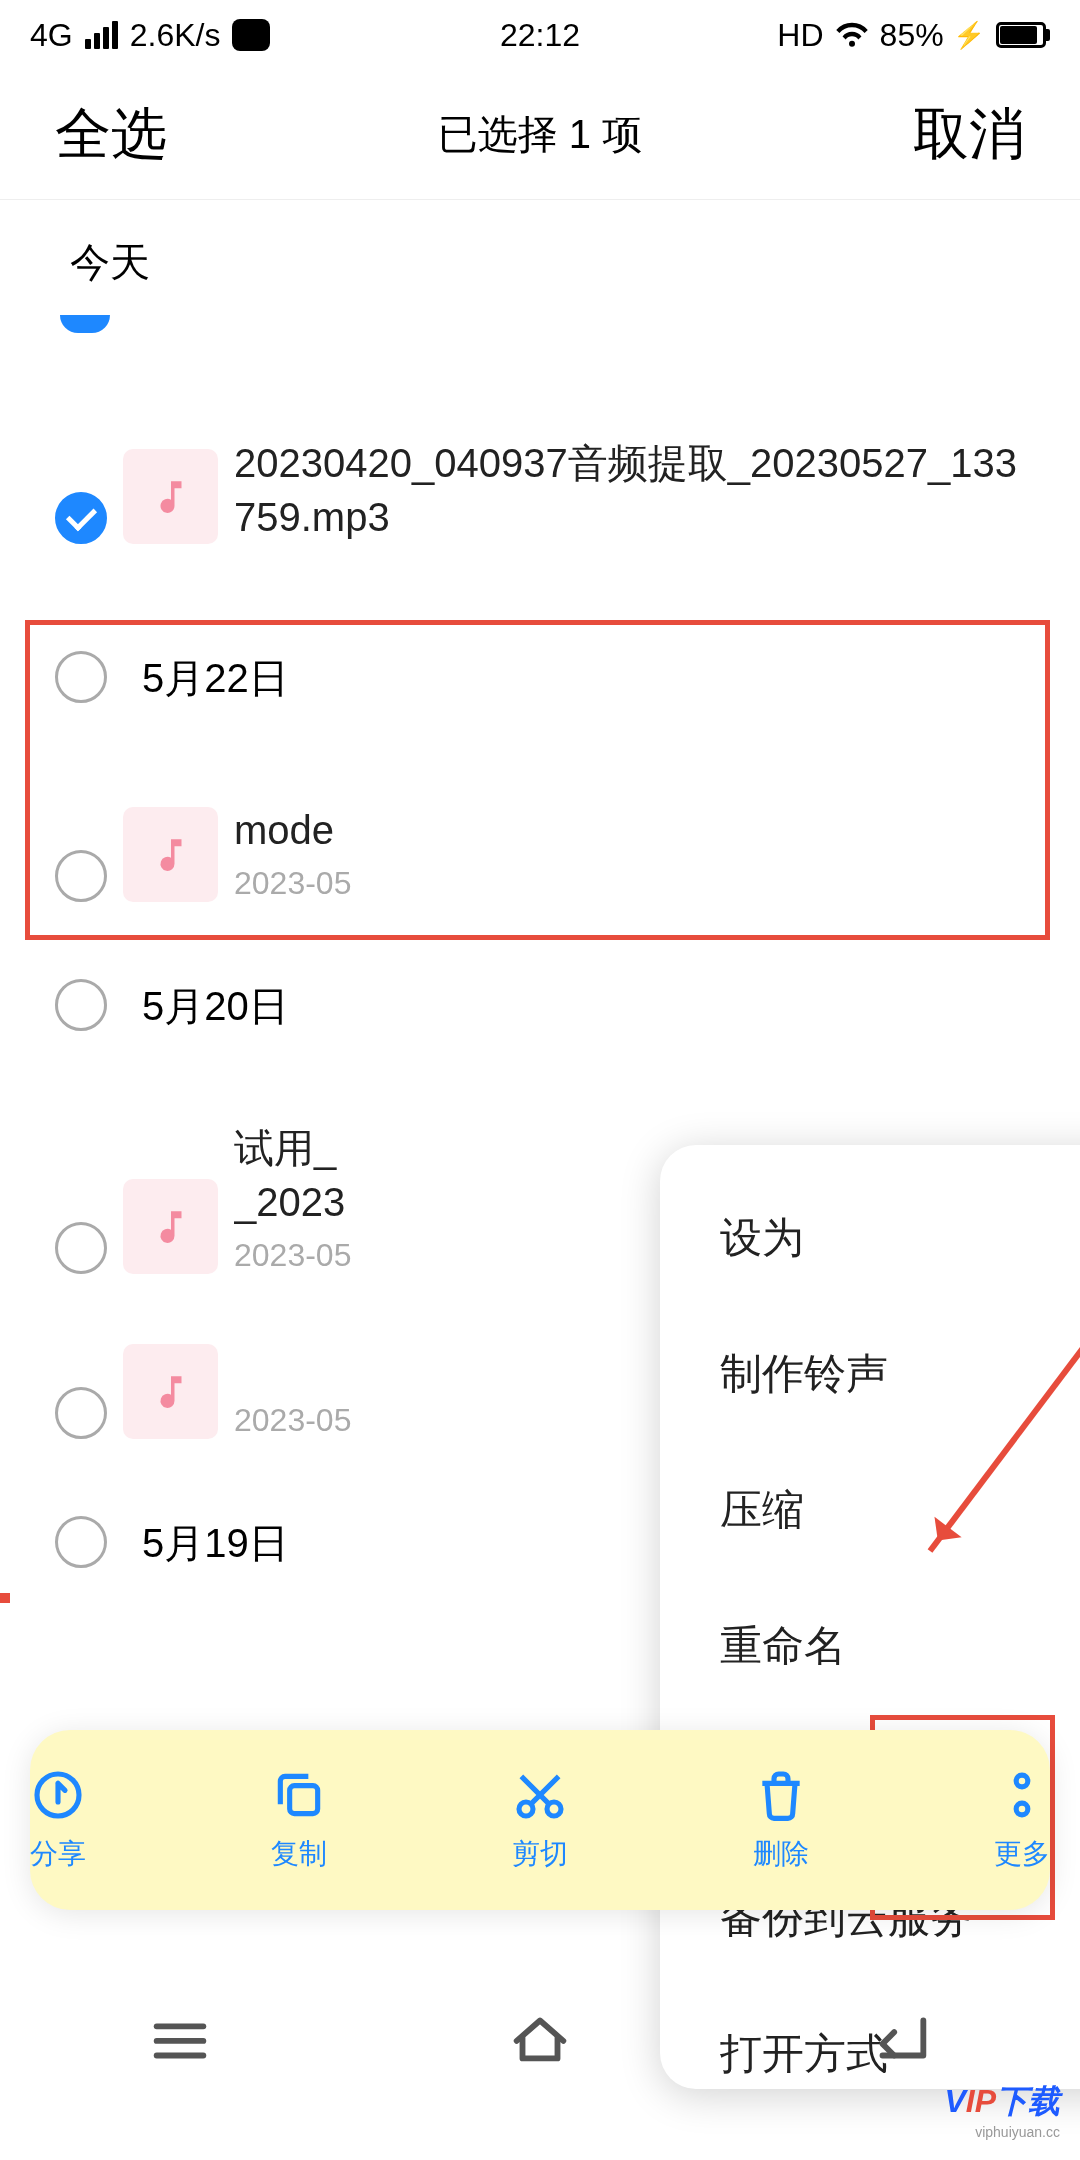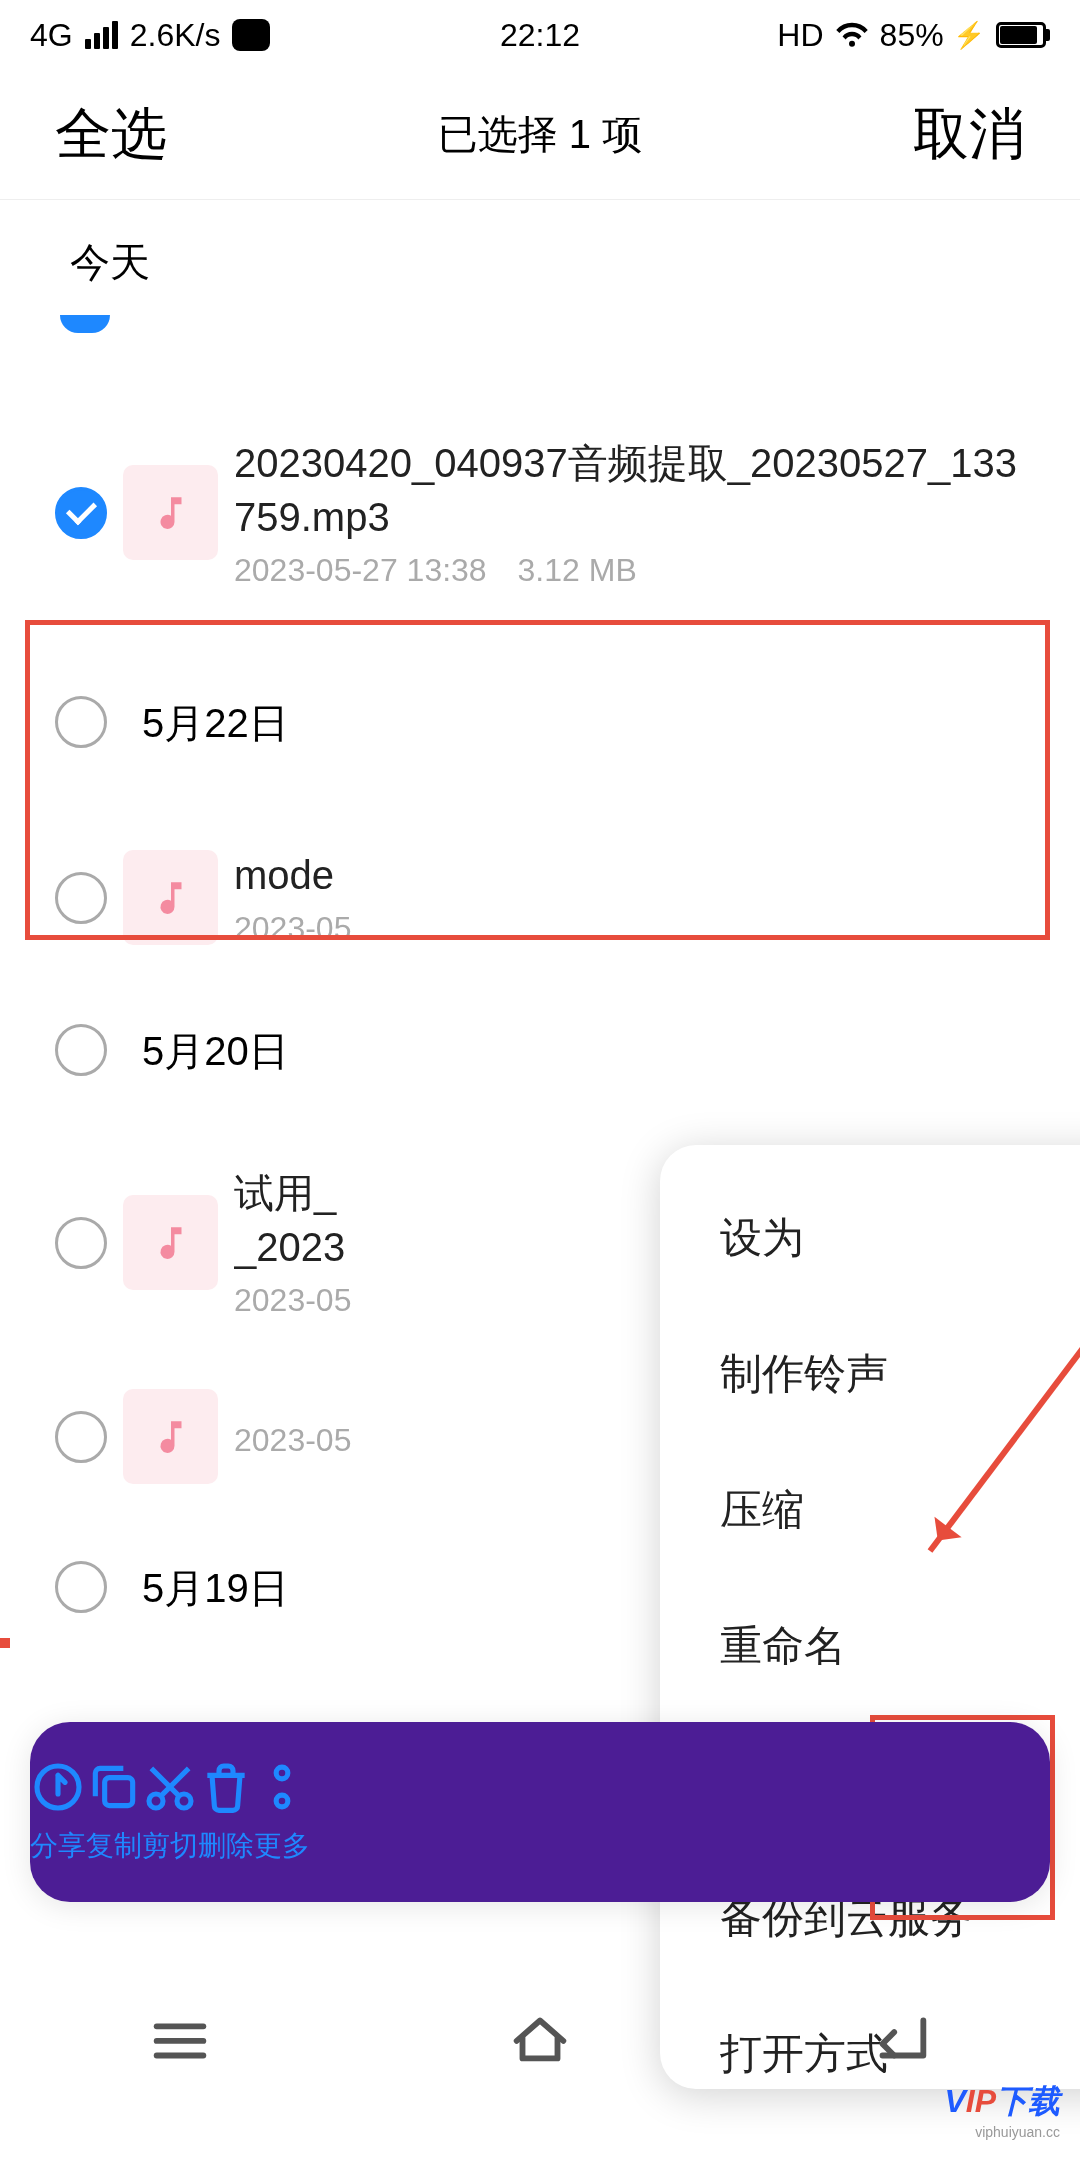--- a/index.html
+++ b/index.html
@@ -24,21 +24,21 @@
 
 .header { height: 130px; display: flex; align-items: center; justify-content: space-between; padding: 0 55px; border-bottom: 1px solid #eee; }
 .header-btn { font-size: 56px; color: #000; }
 .header-title { font-size: 40px; font-weight: 500; }
 
 
 .section-label { padding: 35px 70px 25px; font-size: 40px; font-weight: 500; }
 .partial-check { margin: 0 0 8px 60px; width: 50px; height: 18px; background: #1e88ff; border-radius: 0 0 25px 25px; }
 
 
-.file-row { display: flex; align-items: center; padding: 25px 50px 25px 55px; gap: 16px; }
+.file-row { display: flex; align-items: flex-end; padding: 25px 50px 25px 55px; gap: 16px; }
 .check-circle { width: 52px; height: 52px; border: 3px solid #aaa; border-radius: 50%; flex-shrink: 0; }
 .check-circle.checked { background: #1e88ff; border-color: #1e88ff; display: flex; align-items: center; justify-content: center; }
 .check-circle.checked::after { content: ""; width: 22px; height: 12px; border-left: 5px solid #fff; border-bottom: 5px solid #fff; transform: rotate(-45deg) translate(2px,-2px); }
 .file-icon { width: 95px; height: 95px; background: #fdecef; border-radius: 10px; display: flex; align-items: center; justify-content: center; flex-shrink: 0; }
 .file-icon svg { width: 42px; height: 42px; }
 .file-info { flex: 1; min-width: 0; overflow: hidden; }
 .file-name { font-size: 40px; color: #222; line-height: 1.35; word-break: break-all; }
 .file-meta { font-size: 32px; color: #aaa; margin-top: 8px; }
 .file-meta span + span { margin-left: 22px; }
 
@@ -50,21 +50,21 @@
 
 
 .popup { position: absolute; left: 660px; top: 1145px; width: 670px; background: #fff; border-radius: 36px; box-shadow: 0 6px 40px rgba(0,0,0,0.18); padding: 25px 0; overflow: hidden; }
 .popup-item { padding: 40px 60px; font-size: 42px; color: #222; }
 
 
 .arrow { position: absolute; left: 930px; top: 1548px; width: 540px; height: 6px; background: #e74c3c; transform: rotate(-53deg); transform-origin: 0 50%; pointer-events: none; }
 .arrow::before { content:""; position:absolute; left:-4px; top:-14px; border:17px solid transparent; border-right-color:#e74c3c; }
 
 
-.toolbar { position: absolute; left: 30px; right: 30px; bottom: 258px; height: 180px; background: #4c1d95; border-radius: 40px; box-shadow: 0 4px 30px rgba(0,0,0,0.1); display: flex; align-items: center; justify-content: flex-start; }
+.toolbar { position: absolute; left: 30px; right: 30px; bottom: 250px; height: 180px; background: #fef9c3; border-radius: 40px; box-shadow: 0 4px 30px rgba(0,0,0,0.1); display: flex; align-items: center; justify-content: space-between; }
 .tool-item { display: flex; flex-direction: column; align-items: center; gap: 12px; color: #1e88ff; }
 .tool-item svg { width: 56px; height: 56px; }
 .tool-label { font-size: 28px; }
 
 
 .navbar { position: absolute; left: 0; right: 0; bottom: 60px; height: 120px; display: flex; align-items: center; justify-content: space-around; }
 .navbar svg { width: 70px; height: 70px; }
 
 
 .watermark { position: absolute; right: 20px; bottom: 20px; font-size: 32px; font-weight: 800; font-style: italic; }
@@ -118,24 +118,20 @@
 <div style="height:40px"></div>
 <div class="file-row" style="padding-top:55px;padding-bottom:55px">
   <div class="check-circle checked"></div>
   <div class="file-icon">
     <svg viewBox="0 0 24 24">
         <path fill="#f48ba0" d="M12 3v10.6A4 4 0 1014 17V7h4V3h-6z"></path>
       </svg>
   </div>
   <div class="file-info">
     <div class="file-name">20230420_040937音频提取_20230527_133759.mp3</div>
-    <div class="file-meta">
-      <span>2023-05-27 13:38</span>
-      <span>3.12 MB</span>
-    </div>
   </div>
 </div>
 
 <div style="height:30px"></div>
 
 <div class="date-row">
   <div class="check-circle"></div>
   <div>5月22日</div>
 </div>
 

